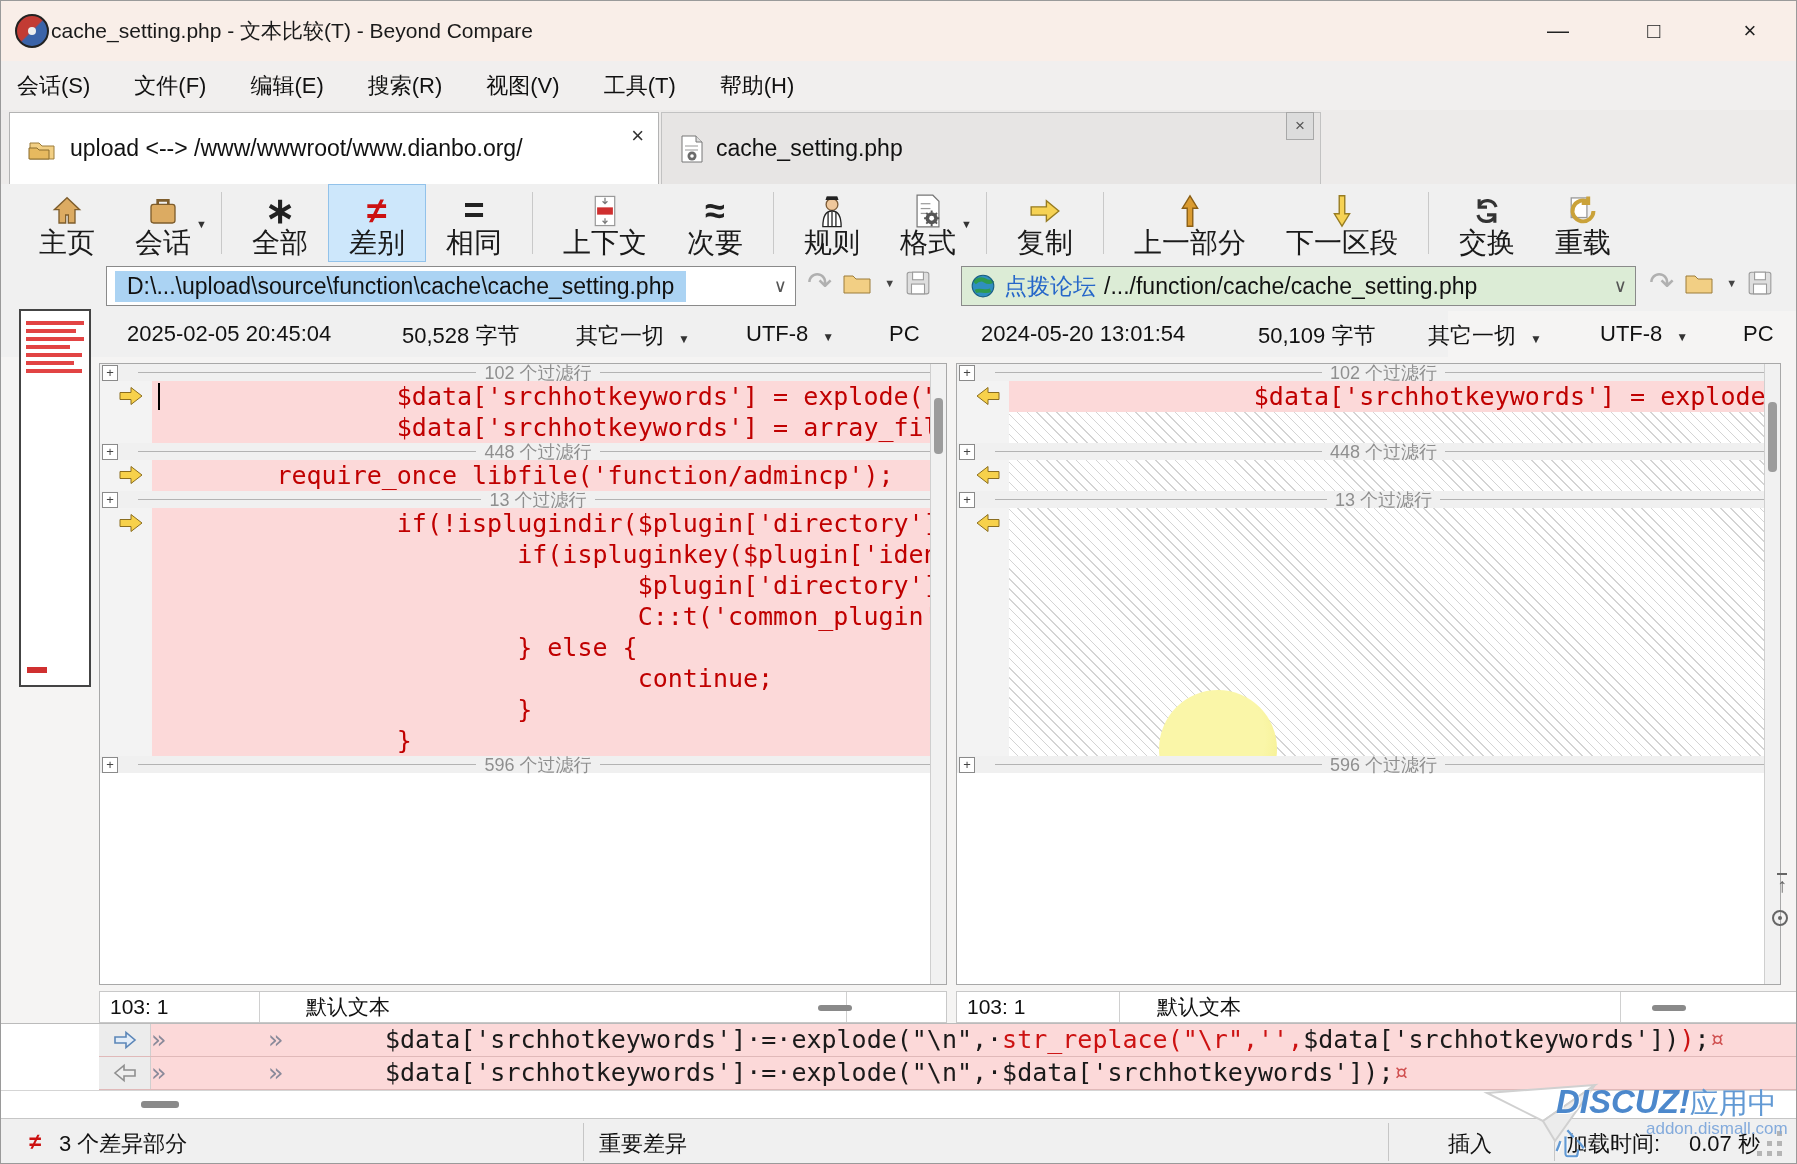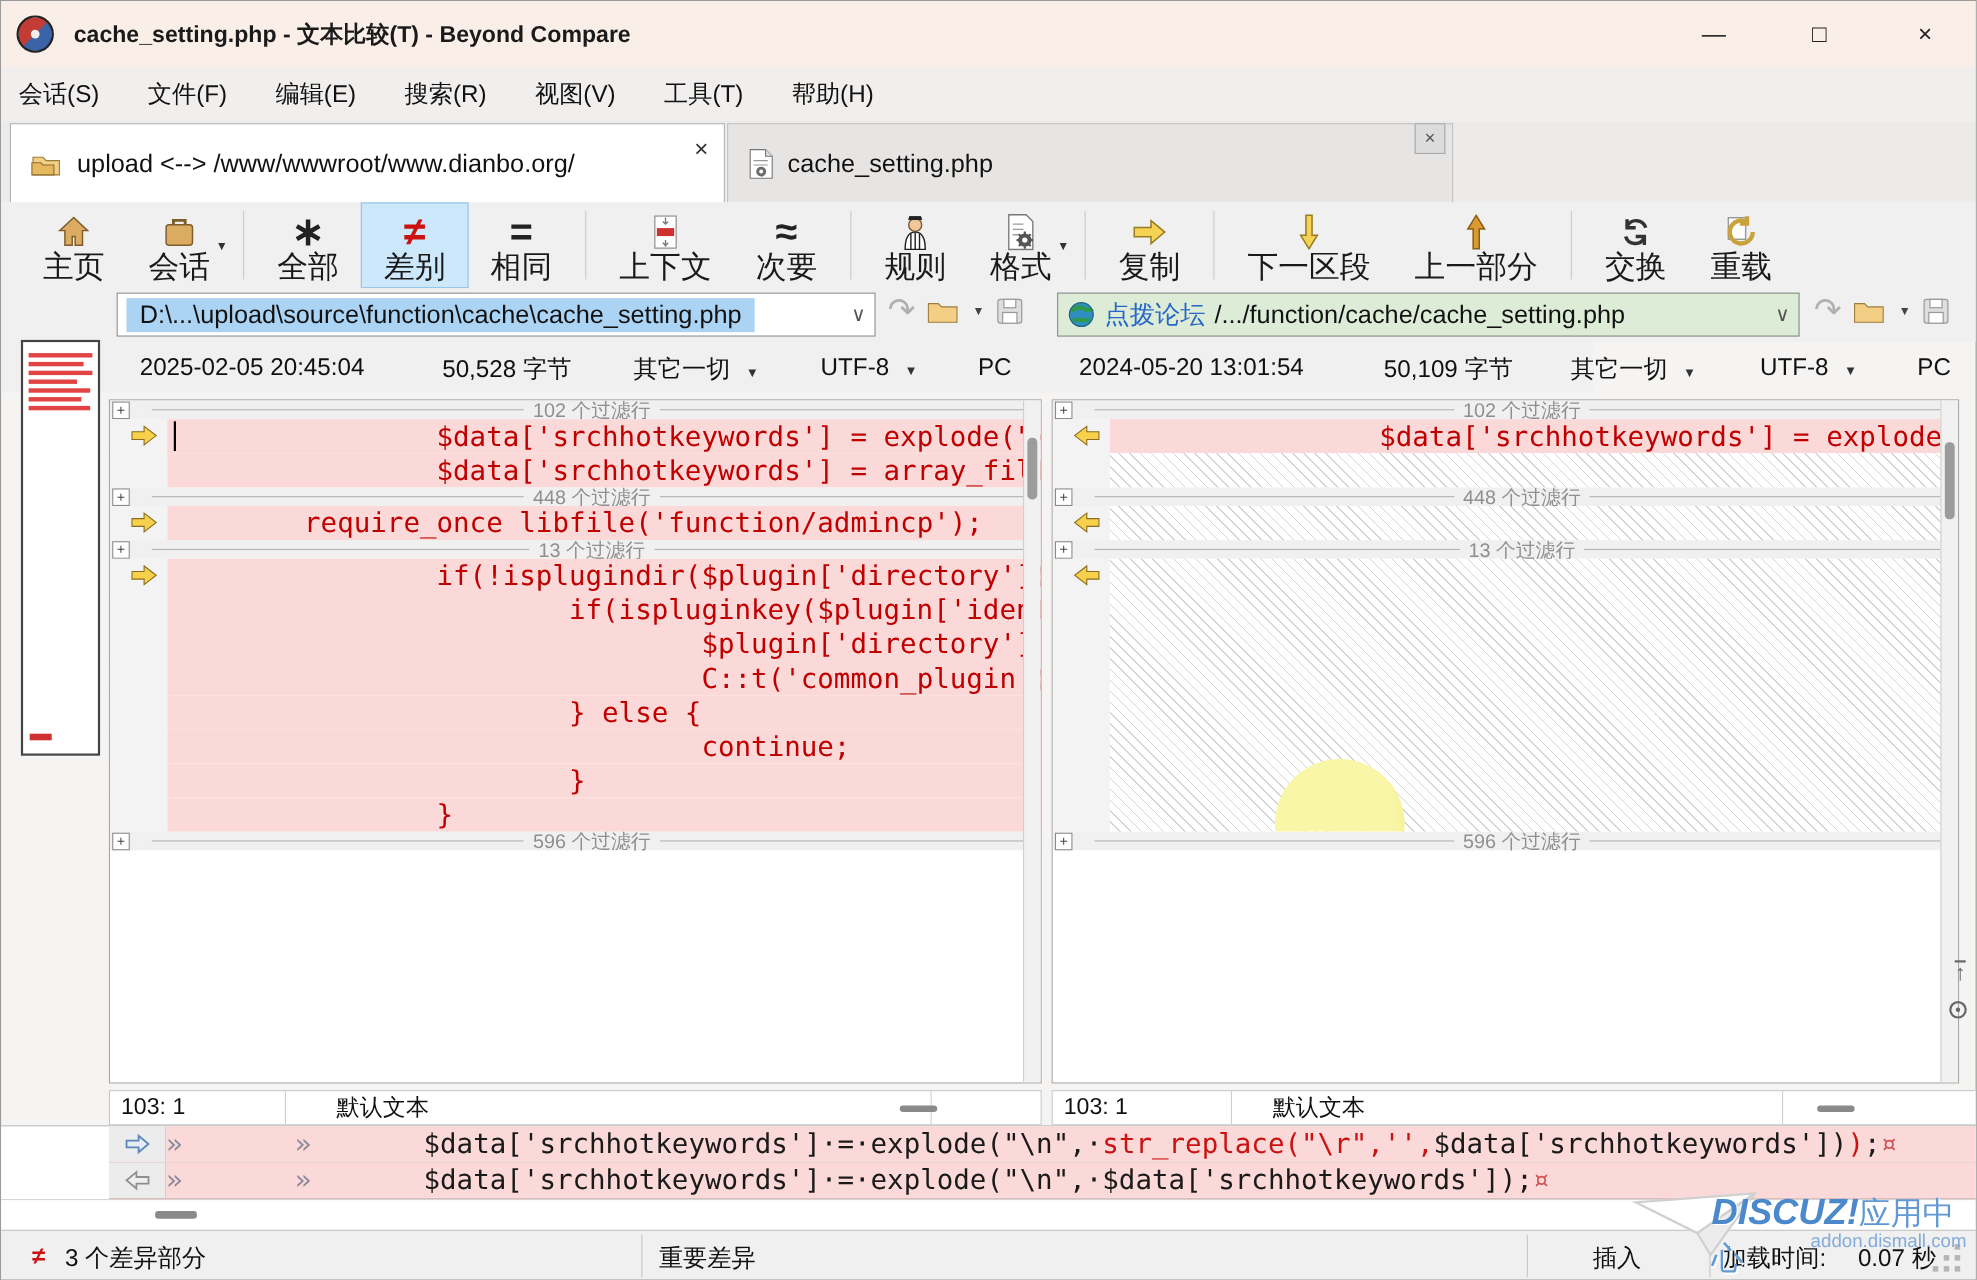--- a/index.html
+++ b/index.html
@@ -5,21 +5,21 @@
   html,body{margin:0;padding:0;background:#888;}
   *{box-sizing:border-box;}
   #win{position:relative;width:1797px;height:1164px;background:#f5f4f3;border:1px solid #9a9a9a;
        font-family:"Liberation Sans",sans-serif;color:#111;overflow:hidden;}
   
   #titlebar{position:absolute;left:0;top:0;width:1797px;height:60px;background:#f9eee8;
             display:flex;align-items:center;padding-left:14px;}
   #appicon{width:34px;height:34px;border-radius:50%;background:linear-gradient(135deg,#c23b34 0 48%,#3b63a8 52% 100%);
            border:2px solid #222;position:relative;flex:0 0 auto;}
   #appicon::after{content:"";position:absolute;left:11px;top:11px;width:8px;height:8px;border-radius:50%;background:#eee;}
-  #titletext{margin-left:18px;font-size:21px;color:#1a1a1a;font-weight:bold;}
+  #titletext{margin-left:2px;font-size:21px;color:#1a1a1a;}
   #wincontrols{position:absolute;right:0;top:0;height:60px;display:flex;align-items:center;}
   .wbtn{width:96px;height:60px;display:flex;align-items:center;justify-content:center;font-size:22px;color:#222;}
   
   #menubar{position:absolute;left:0;top:60px;width:1797px;height:49px;background:#f1efee;
            display:flex;align-items:center;gap:44px;padding-left:16px;font-size:22px;}
   
   #tabbar{position:absolute;left:0;top:109px;width:1797px;height:74px;background:#edebea;}
   .tab{position:absolute;top:2px;height:72px;display:flex;align-items:center;padding:0 18px;font-size:23px;}
   #tab1{left:8px;width:650px;background:#fff;border:1px solid #b3b3b3;border-bottom:none;}
   #tab2{left:660px;width:660px;background:#e7e5e4;border:1px solid #c2c2c2;border-bottom:none;}
@@ -253,32 +253,32 @@
         <svg width="36" height="30" viewBox="0 0 26 20">
             <path d="M3 7 h11 v-4.5 l9 7.5 -9 7.5 V13 H3 z" fill="#f6d254" stroke="#977c22"></path>
           </svg>
       </span>
         <span class="tlabel">复制</span>
     </div>
     <div class="tsep"></div>
     <div class="tbtn">
       <span class="ticon">
         <svg width="22" height="36" viewBox="0 0 14 26">
+            <path d="M5 24 h4 V11 h3.5 L7 2 1.5 11 H5 z" fill="#da9b30" stroke="#8a5e14"></path>
+          </svg>
+      </span>
+        <span class="tlabel">上一部分</span>
+    </div>
+    <div class="tbtn">
+      <span class="ticon">
+        <svg width="22" height="36" viewBox="0 0 14 26">
             <path d="M5 2 h4 v13 h3.5 L7 24 1.5 15 H5 z" fill="#f6d254" stroke="#977c22"></path>
           </svg>
       </span>
         <span class="tlabel">下一区段</span>
-    </div>
-    <div class="tbtn">
-      <span class="ticon">
-        <svg width="22" height="36" viewBox="0 0 14 26">
-            <path d="M5 24 h4 V11 h3.5 L7 2 1.5 11 H5 z" fill="#da9b30" stroke="#8a5e14"></path>
-          </svg>
-      </span>
-        <span class="tlabel">上一部分</span>
     </div>
     <div class="tsep"></div>
     <div class="tbtn">
       <span class="ticon">
         <svg width="34" height="34" viewBox="0 0 26 26">
             <path d="M20 10 a7 7 0 0 0 -13 -1" fill="none" stroke="#333" stroke-width="2.4"></path>
             <path d="M7 4 v6 h6" fill="none" stroke="#333" stroke-width="2.4"></path>
             <path d="M6 16 a7 7 0 0 0 13 1" fill="none" stroke="#333" stroke-width="2.4"></path>
             <path d="M19 22 v-6 h-6" fill="none" stroke="#333" stroke-width="2.4"></path>
           </svg>

